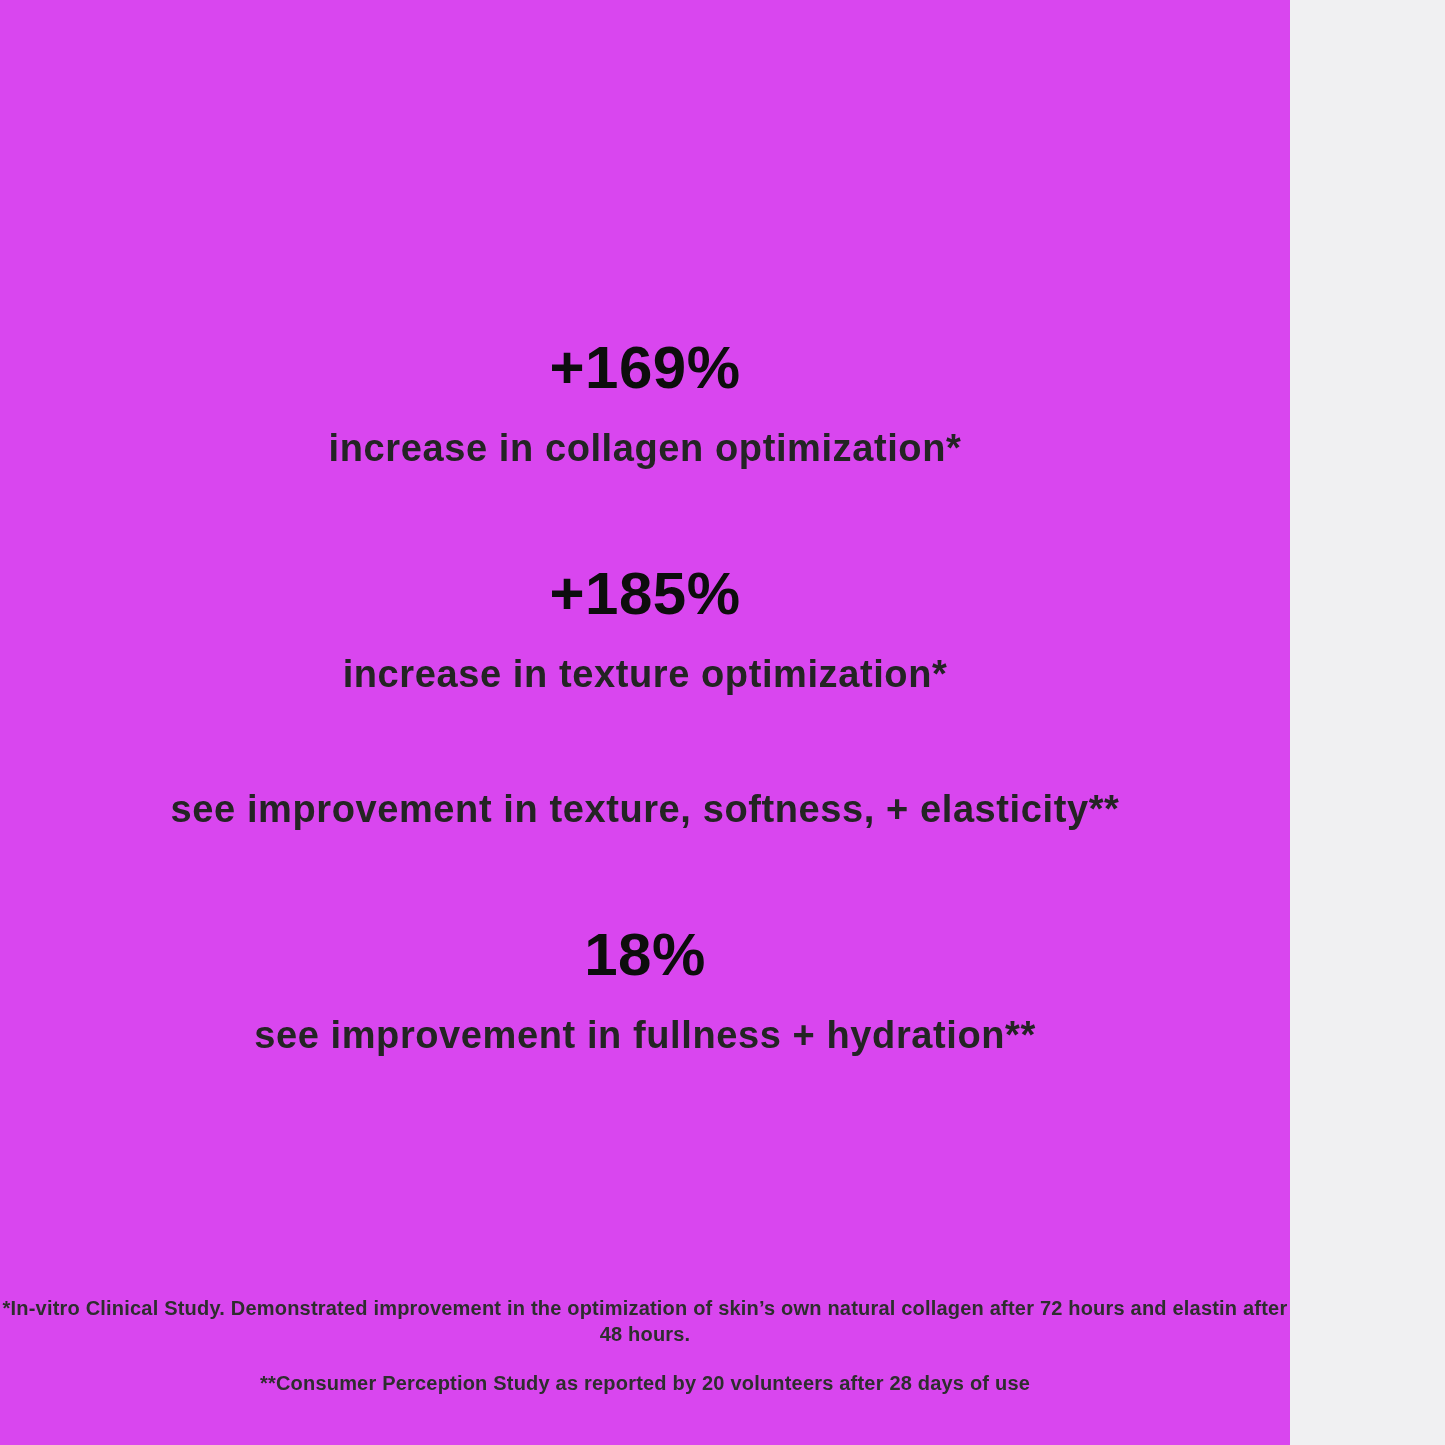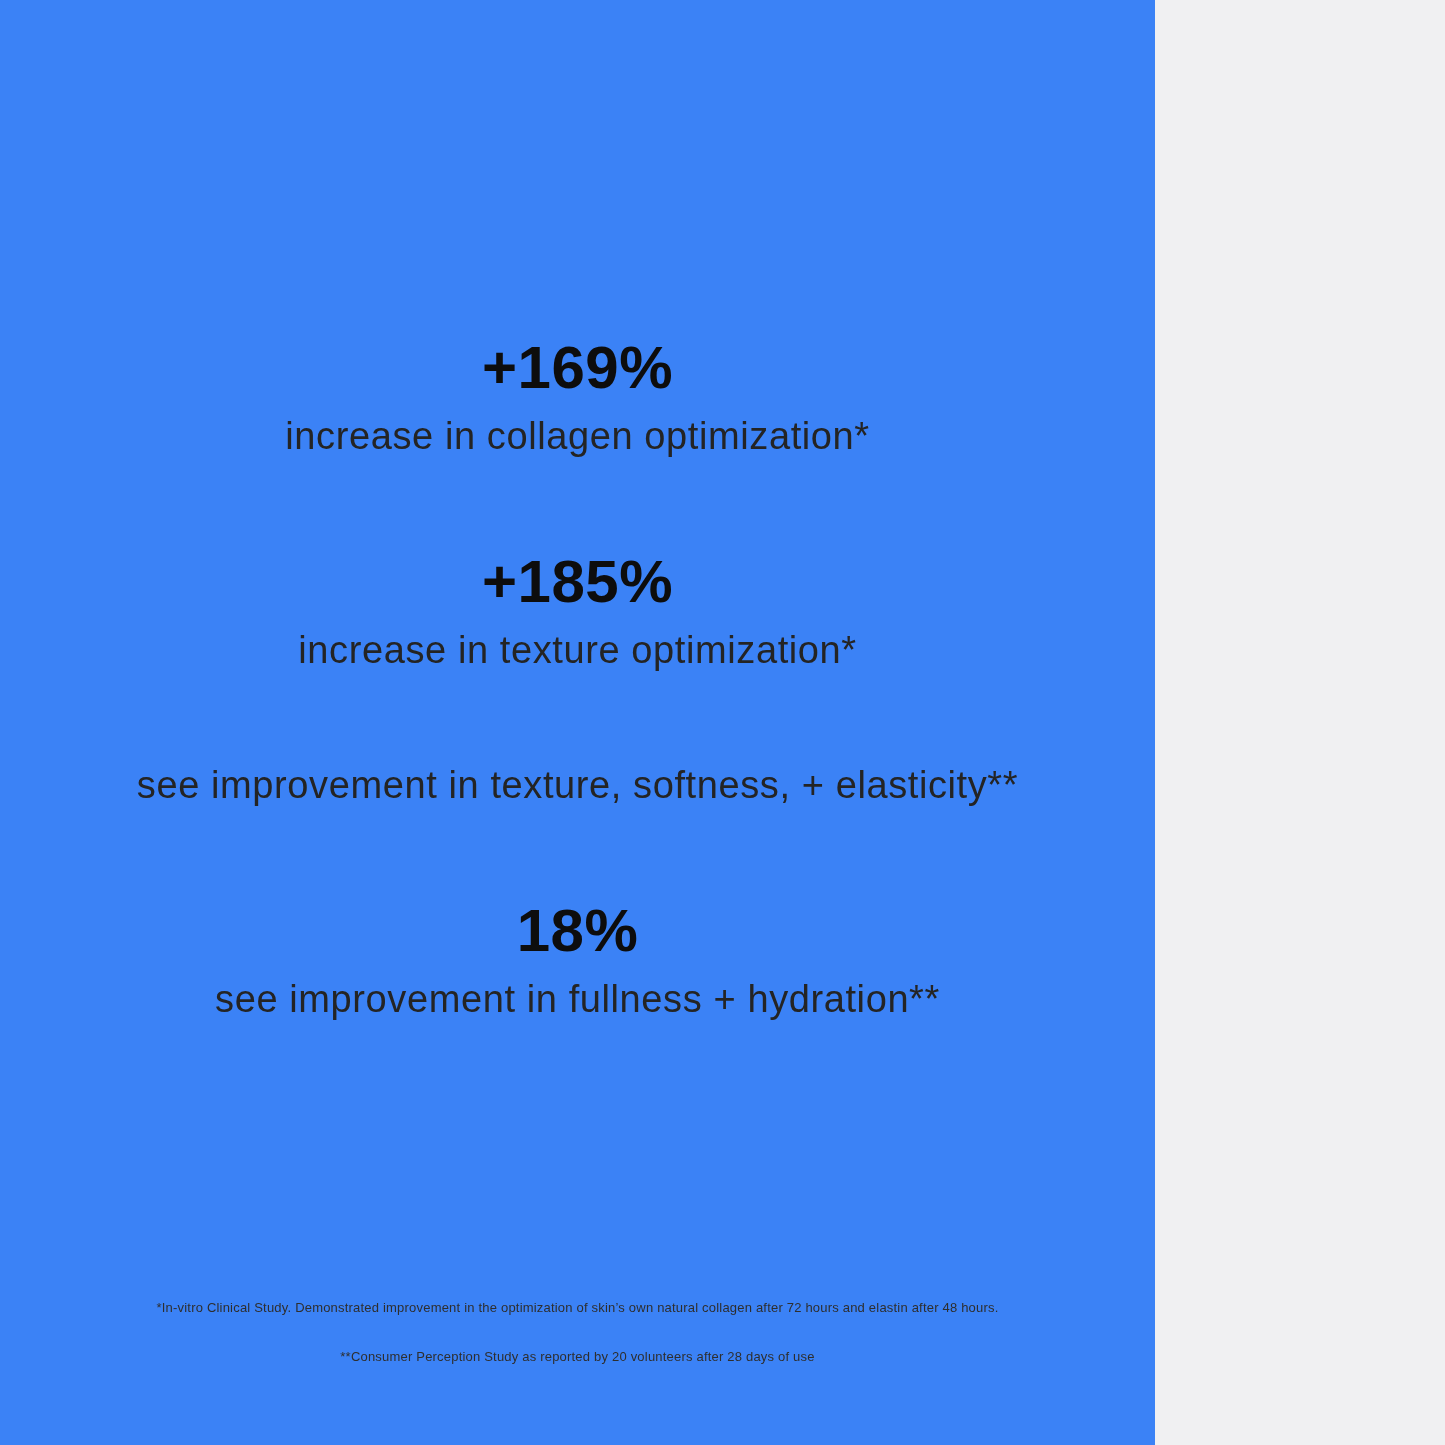--- a/index.html
+++ b/index.html
@@ -2,23 +2,23 @@
 <html><head>
 <meta charset="utf-8">
 <style>
   html, body {
     margin: 0;
     padding: 0;
     background: #f0f0f2;
   }
   .canvas {
     position: relative;
-    width: 1155px;
+    width: 1290px;
     height: 1445px;
-    background: #3b82f6;
+    background: #d946ef;
     font-family: "Liberation Sans", sans-serif;
     color: #161616;
     overflow: hidden;
   }
   .stats {
     box-sizing: border-box;
     padding-top: 333px;
     text-align: center;
   }
   .stat {
@@ -28,38 +28,38 @@
     margin-bottom: 0;
   }
   .stat-value {
     font-size: 60px;
     line-height: 69px;
     font-weight: 700;
     letter-spacing: 0.5px;
     color: #0d0d0d;
   }
   .stat-caption {
-    margin-top: 10px;
+    margin-top: 22px;
     font-size: 38px;
     line-height: 49px;
-    font-weight: 400;
+    font-weight: 700;
     letter-spacing: 0.6px;
     color: #242424;
   }
   .footnotes {
     position: absolute;
     left: 0;
     right: 0;
     top: 1295px;
     text-align: center;
   }
   .footnote {
-    font-size: 13px;
+    font-size: 20px;
     line-height: 26px;
-    font-weight: 400;
+    font-weight: 700;
     letter-spacing: 0.2px;
     color: #2e2e2e;
   }
   .footnote + .footnote {
     margin-top: 23px;
   }
 </style>
 </head>
 <body>
 

